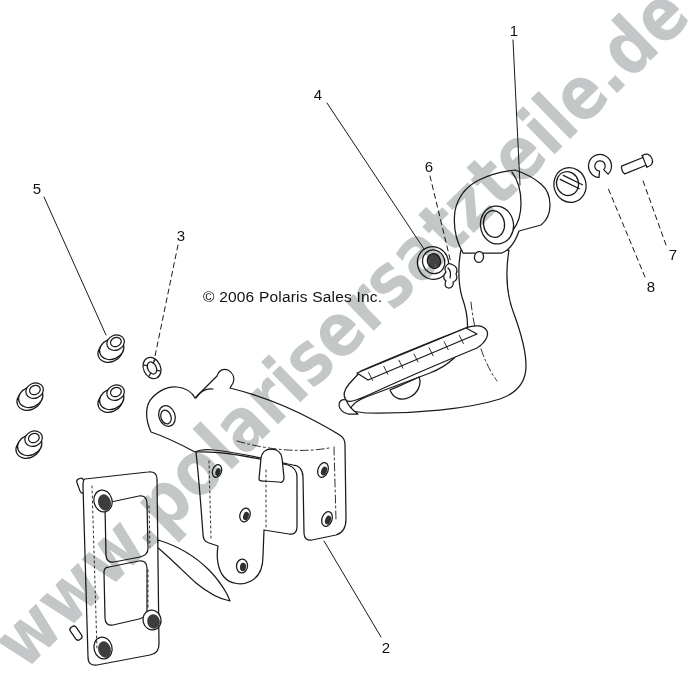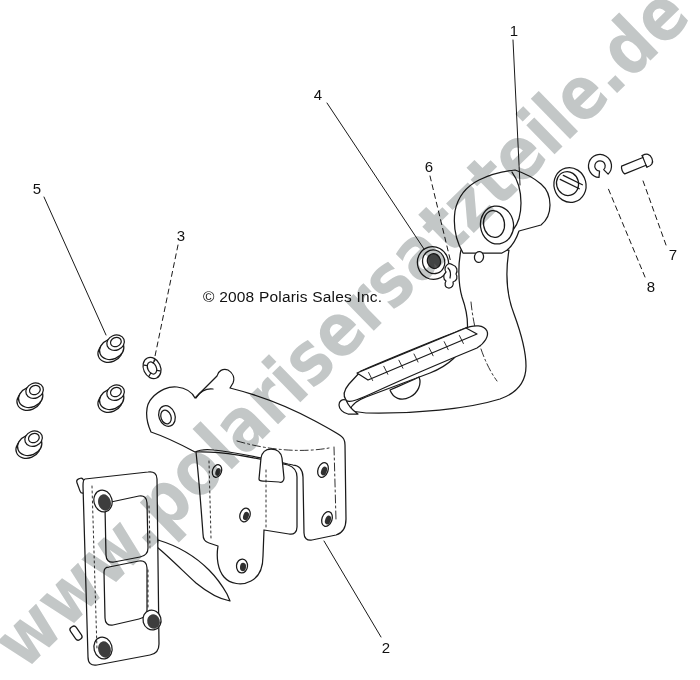--- a/index.html
+++ b/index.html
@@ -160,21 +160,21 @@
       <path d="M44,197 L106,335"></path>
       <path d="M430,176 L451,263" stroke-dasharray="5,4"></path>
       <path d="M666,245 L642,178" stroke-dasharray="5,4"></path>
       <path d="M645,277 L608,188" stroke-dasharray="5,4"></path>
     </g>
   </g>
 
   <text transform="translate(24,672) rotate(-44.3)" font-family="'DejaVu Sans',sans-serif" font-weight="bold" font-size="74" fill="#c3c7c7" textLength="935" lengthAdjust="spacingAndGlyphs" style="mix-blend-mode:multiply">www.polarisersatzteile.de</text>
 </svg>
 
-  <div id="copyright">© 2008 Polaris Sales Inc.</div>
+  <div id="copyright">© 2006 Polaris Sales Inc.</div>
 
   <div class="lbl" style="left:514px;top:30px">1</div>
   <div class="lbl" style="left:386px;top:647px">2</div>
   <div class="lbl" style="left:181px;top:235px">3</div>
   <div class="lbl" style="left:318px;top:94px">4</div>
   <div class="lbl" style="left:37px;top:188px">5</div>
   <div class="lbl" style="left:429px;top:166px">6</div>
   <div class="lbl" style="left:673px;top:254px">7</div>
   <div class="lbl" style="left:651px;top:286px">8</div>
 </div>

